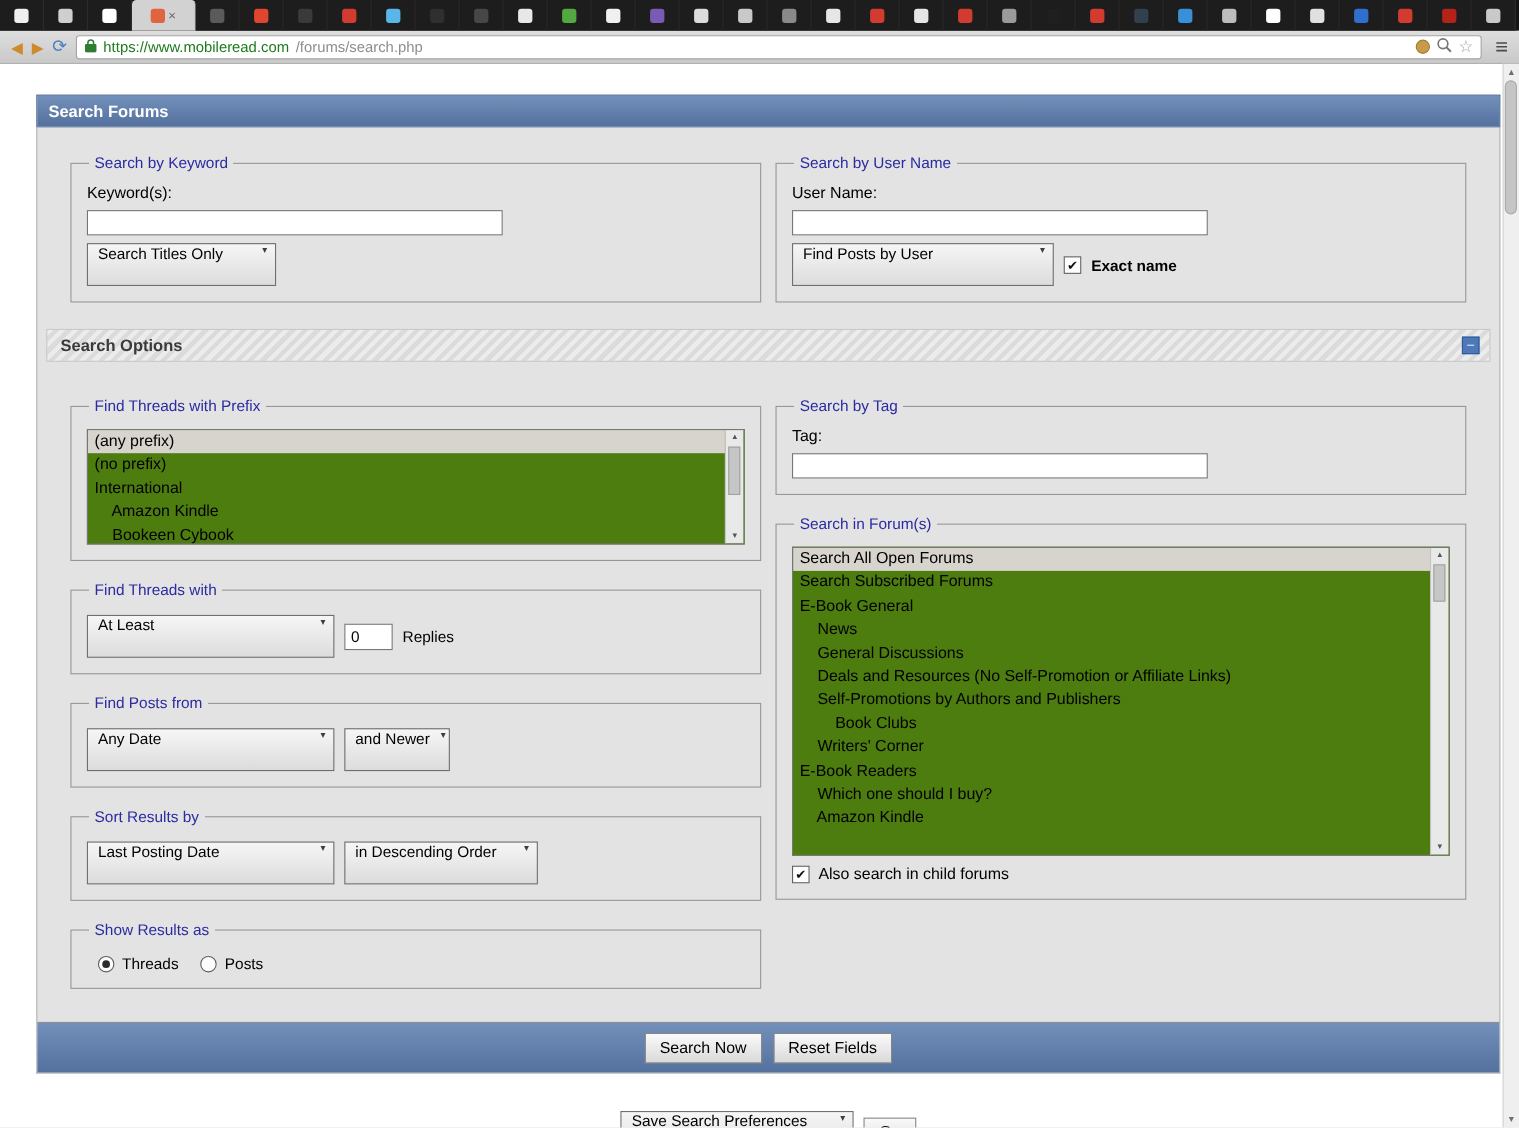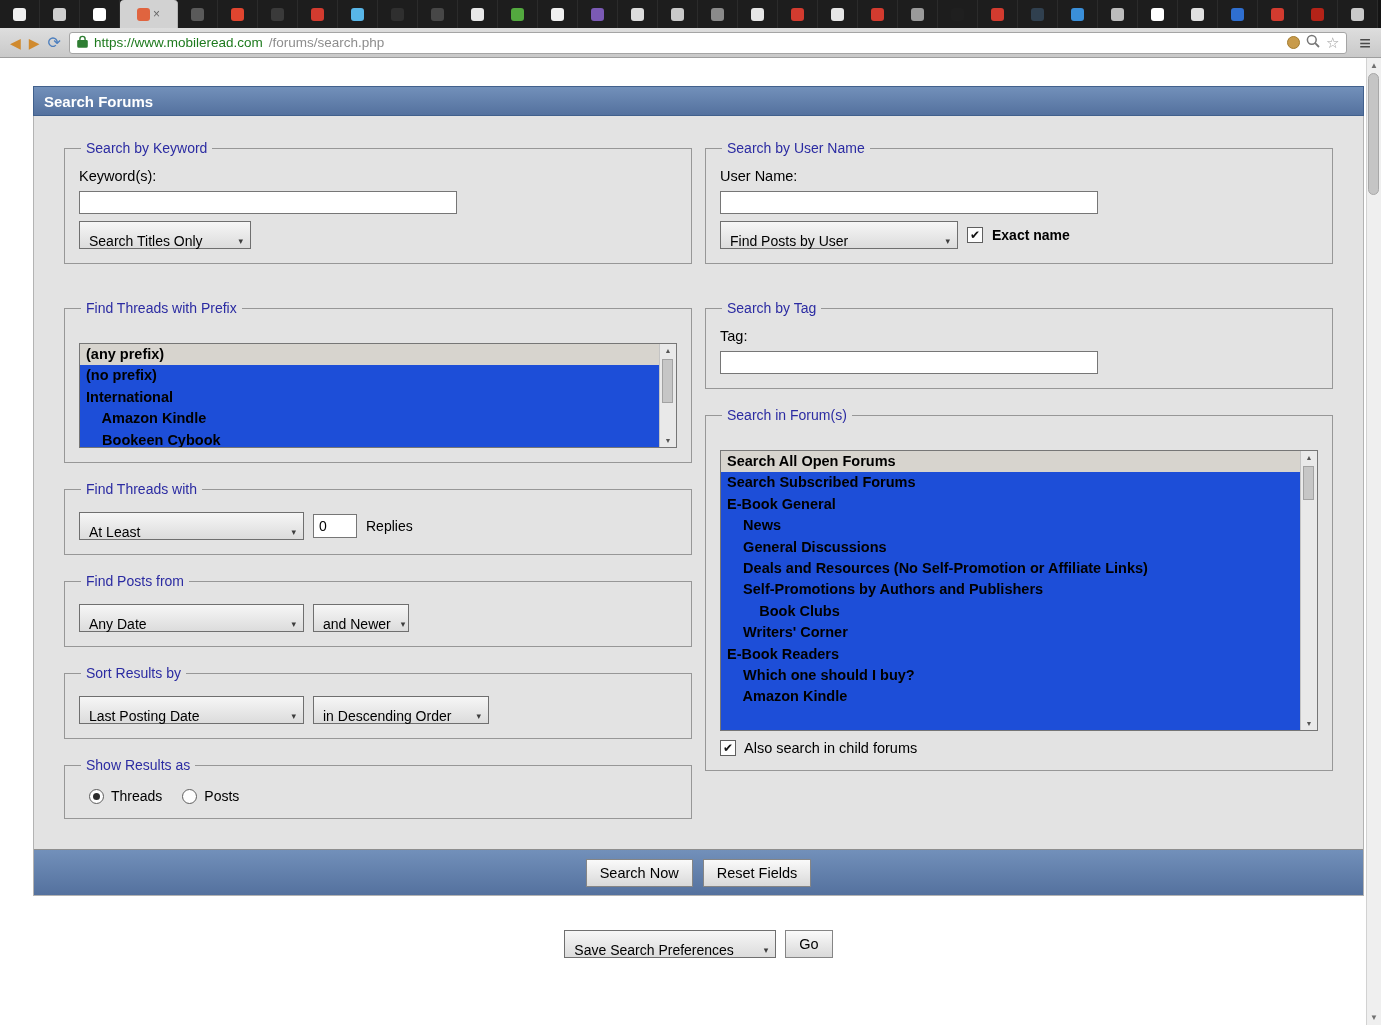--- a/index.html
+++ b/index.html
@@ -54,23 +54,23 @@
   fieldset { border:1px solid #979797; margin:0 0 18px 0; padding:8px 14px 14px; }
   fieldset:last-child { margin-bottom:0; }
   legend { color:#2b2ba2; font-size:14px; padding:0 5px; margin-left:2px; }
 
   .field-label { font-size:14.5px; margin:4px 0 7px; }
   .text-input { width:378px; height:23px; border:1px solid #767676; background:#fff;
     font-family:inherit; font-size:14px; padding:1px 5px; }
   .num-input { width:44px; height:24px; border:1px solid #767676; background:#fff;
     font-family:inherit; font-size:14px; padding:1px 5px; }
 
-  .combo { display:inline-flex; align-items:center; justify-content:space-between;
-    border:1px solid #6f6f6f; background:linear-gradient(#f6f6f6,#dcdcdc); height:28px;
-    padding:12px 7px 0 9px; font-size:14px; gap:10px; cursor:default; white-space:nowrap; }
+  .combo { display:inline-flex; align-items:flex-start; justify-content:space-between;
+    border:1px solid #6f6f6f; background:linear-gradient(#f6f6f6,#dcdcdc); height:39px;
+    padding:0 7px 0 9px; font-size:14px; gap:10px; cursor:default; white-space:nowrap; }
   .combo .caret { font-size:9px; color:#3d3d3d; }
   .combo.w-keyword { width:172px; }
   .combo.w-user   { width:238px; }
   .combo.w-wide   { width:225px; }
   .combo.w-newer  { width:96px; }
   .combo.w-order  { width:176px; }
   .combo.w-save   { width:212px; }
 
   .inline { display:flex; align-items:center; gap:9px; margin-top:7px; flex-wrap:nowrap; }
 
@@ -83,21 +83,21 @@
   .radio.checked::after { content:""; position:absolute; left:3px; top:3px; right:3px; bottom:3px;
     border-radius:50%; background:#2b2b2b; }
 
   .options-bar { height:30px; margin:8px 8px 12px; border:1px solid #c9c9c9;
     background:repeating-linear-gradient(135deg,#ececec 0 4px,#dbdbdb 4px 8px);
     display:flex; align-items:center; justify-content:space-between; padding:0 9px 0 12px; }
   .options-title { font-weight:bold; font-size:15px; color:#3a3a3a; }
   .collapse-btn { width:16px; height:16px; background:#4d79b8; border:1px solid #2f5a99;
     color:#d9e6f7; font-size:13px; line-height:13px; text-align:center; cursor:default; }
 
-  .listbox { position:relative; background:#1d4ed8; border:1px solid #767676; overflow:hidden; margin-top:19px;font-weight:bold; }
+  .listbox { position:relative; background:#4d7c0f; border:1px solid #767676; overflow:hidden; margin-top:5px; }
   .listbox.prefix { height:105px; }
   .listbox.forums { height:281px; }
   .lb-items { padding-right:17px; }
   .lb-item { font-size:14.5px; line-height:21.4px; padding:0 6px; white-space:pre;
     overflow:hidden; text-overflow:clip; }
   .lb-item.selected { background:#d7d4ce; }
   .lb-scrollbar { position:absolute; top:0; right:0; bottom:0; width:17px;
     background:#e9e9e9; border-left:1px solid #c4c4c4; }
   .lb-arrow { position:absolute; left:0; width:100%; text-align:center; font-size:7px; color:#555; }
   .lb-arrow.up { top:3px; } .lb-arrow.down { bottom:3px; }
@@ -288,20 +288,24 @@
               <span>Find Posts by User</span>
               <span class="caret">▾</span>
             </div>
             <span class="cb">✔</span>
             <span class="bold">Exact name</span>
           </div>
         </fieldset>
       </div>
     </div>
 
+    <div class="options-bar">
+      <span class="options-title">Search Options</span>
+      <span class="collapse-btn">−</span>
+    </div>
 
     <div class="row main">
 
       <div class="col">
 
         <fieldset>
           <legend>Find Threads with Prefix</legend>
           <div class="listbox prefix">
             <div class="lb-items">
               <div class="lb-item selected">(any prefix)</div>

